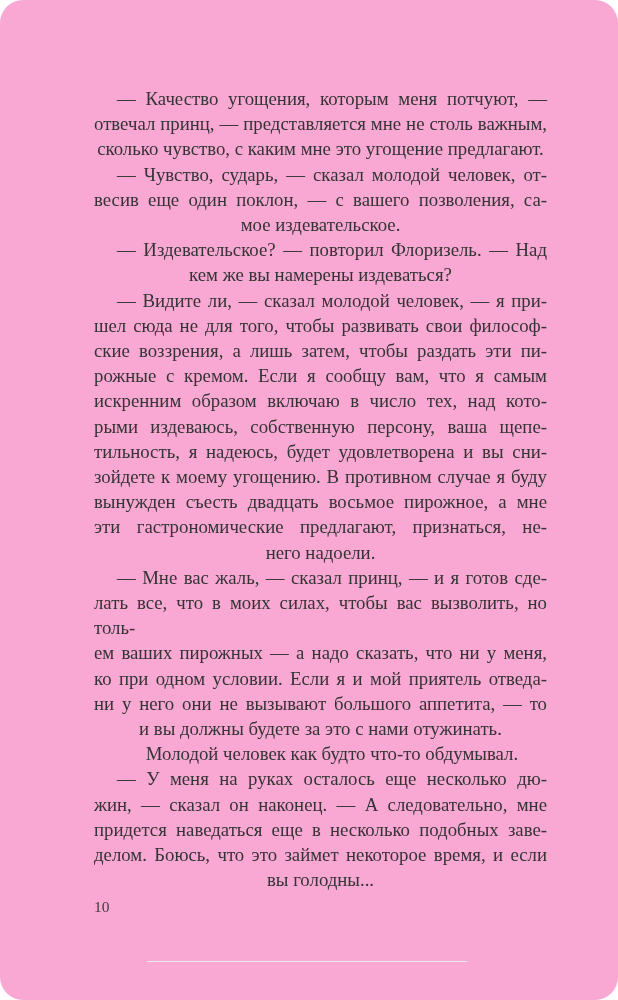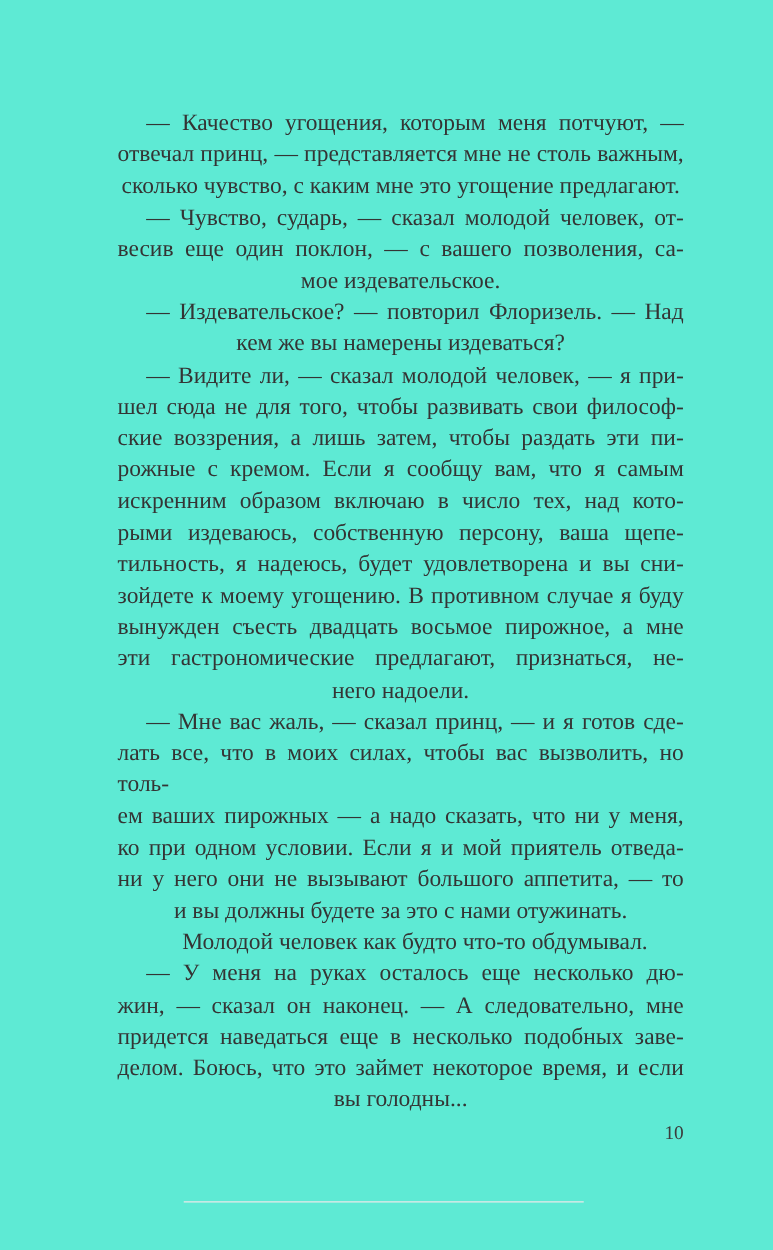--- a/index.html
+++ b/index.html
@@ -10,21 +10,22 @@
     width: 618px;
     height: 1000px;
     background: #ffffff;
     position: relative;
     overflow: hidden;
     font-family: "Liberation Serif", "DejaVu Serif", serif;
   }
   .book-page {
     position: absolute;
     inset: 0;
-    background: #5eead4;
+    background: #f9a8d4;
+    border-radius: 23px;
   }
   .text-block {
     position: absolute;
     left: 94px;
     top: 86px;
     width: 453px;
     color: #343434;
     font-size: 18.8px;
     line-height: 25.2px;
   }
@@ -36,21 +37,21 @@
     text-align-last: justify;
   }
   .text-line.first {
     padding-left: 23px;
   }
   .page-number {
     position: absolute;
     left: 94px;
     top: 898px;
     width: 453px;
-    text-align: right;
+    text-align: left;
     font-size: 15.5px;
     color: #3c3c3c;
   }
   .footer-rule {
     position: absolute;
     left: 147px;
     top: 961px;
     width: 320px;
     height: 1px;
     background: #e9e9e9;

